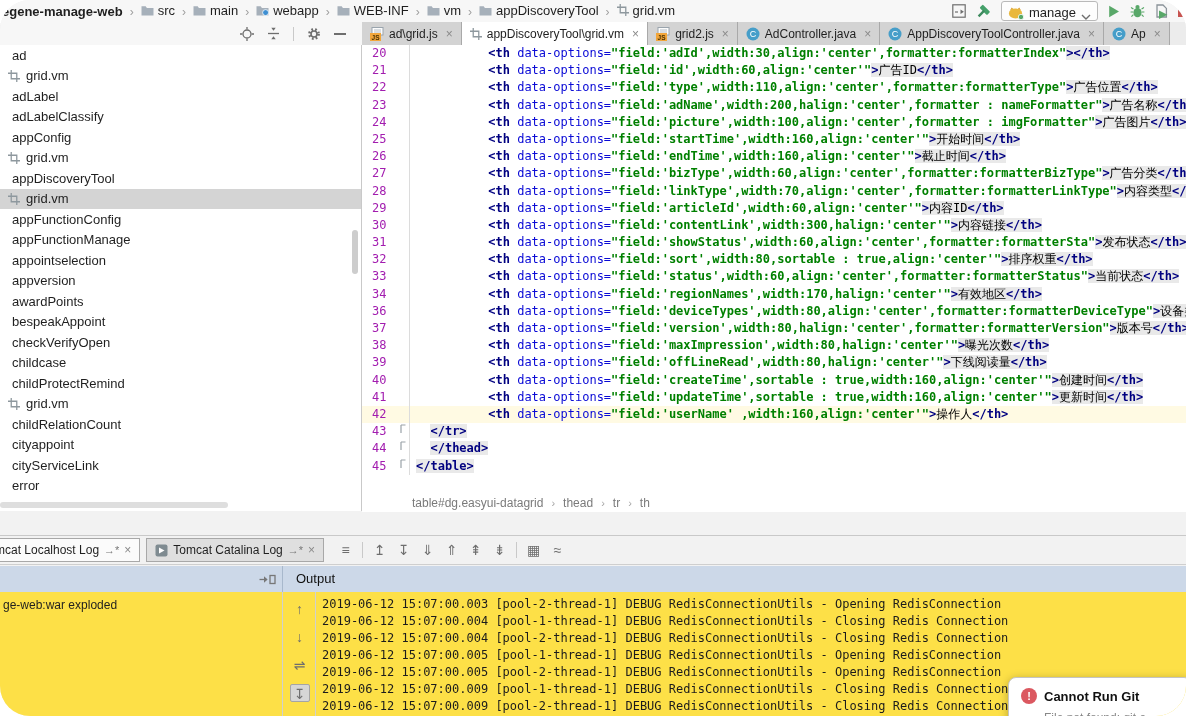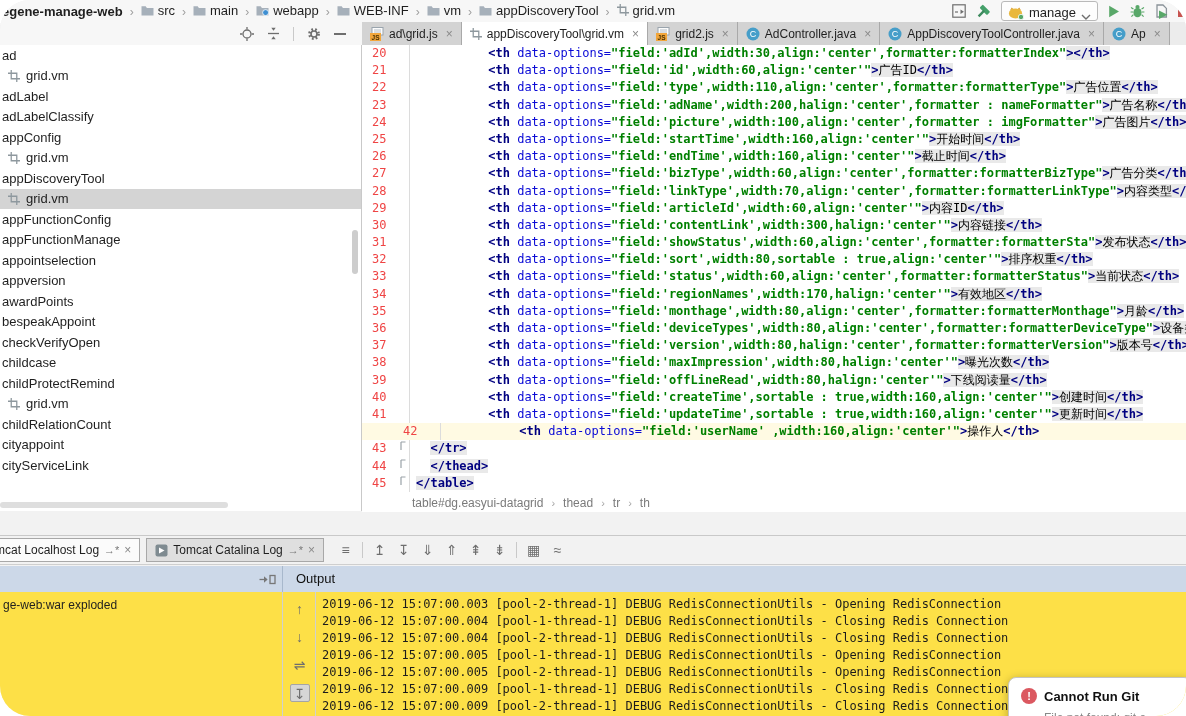--- a/index.html
+++ b/index.html
@@ -22,33 +22,33 @@
             align-items:center;justify-content:flex-end;gap:13px;padding-right:16px;box-sizing:border-box;}
   .ptb-sep{width:1px;height:14px;background:#c9c9c9;}
   .etabs{position:absolute;left:362px;top:0;right:0;height:23px;display:flex;overflow:hidden;background:#ececec;}
   .etab{display:inline-flex;align-items:center;height:23px;padding:0 8px;background:#d3d3d3;
         border-right:1px solid #a9a9a9;font-size:12px;gap:5px;white-space:nowrap;box-sizing:border-box;}
   .etab.active{background:#ffffff;}
   .etab .x{color:#8a8a8a;font-size:12px;margin-left:3px;}
   
   .tree{position:absolute;left:0;top:45px;width:362px;height:466px;background:#fff;border-right:1px solid #c9c9c9;
         box-sizing:border-box;overflow:hidden;}
-  .trow{height:20.5px;display:flex;align-items:center;padding-left:2px;white-space:nowrap;font-size:13px;}
+  .trow{height:20.5px;display:flex;align-items:center;padding-left:12px;white-space:nowrap;font-size:13px;}
   .trow.vm{padding-left:8px;gap:6px;}
   .trow.sel{background:#d4d4d4;}
   .vscroll{position:absolute;right:3px;top:185px;width:6px;height:44px;background:#cdcdcd;border-radius:3px;}
   .hscroll{position:absolute;left:0;bottom:3px;width:228px;height:6px;background:#dedede;border-radius:3px;}
   
   .editor{position:absolute;left:362px;top:45px;right:0;height:448px;background:#fff;overflow:hidden;}
   .eline{display:flex;height:17.2px;line-height:17.2px;white-space:pre;
          font-family:"DejaVu Sans Mono","Liberation Mono",monospace;font-size:12px;}
-  .eline .num{width:24px;padding-left:10px;color:#ef4444;flex:none;font-size:12px;}
+  .eline .num{width:24px;padding-left:10px;color:#a21caf;flex:none;font-size:12px;}
   .eline .fold{width:13px;flex:none;border-right:1px solid #dcdcdc;color:#9aa2a8;font-size:10px;text-align:center;}
   .eline .code{padding-left:6px;}
-  .eline.caret{background:#fffae3;padding-left:31px;}
+  .eline.caret{background:#fffae3;}
   .t{color:#000080;font-weight:bold;}
   .a{color:#0a0ad6;}
   .s{color:#008000;font-weight:bold;}
   .x{color:#000;}
   .frag{background:#e9e9e9;}
   .eline.caret .frag{background:transparent;}
   .ecrumb{position:absolute;left:362px;top:493px;right:0;height:19px;background:#fff;display:flex;
           align-items:center;padding-left:50px;font-size:12px;color:#7a7a7a;gap:8px;}
   .ecrumb .sep{color:#a5a5a5;font-size:11px;}
   
@@ -389,39 +389,41 @@
       </div>
       <div class="trow">
         <span>childRelationCount</span>
       </div>
       <div class="trow">
         <span>cityappoint</span>
       </div>
       <div class="trow">
         <span>cityServiceLink</span>
       </div>
+      <div class="trow">
+        <span>error</span>
+      </div>
     </div>
 
   <div class="editor" id="editor">
       <div class="eline"><span class="num">20</span><span class="fold"></span><span class="code">          <span class="t">&lt;th</span> <span class="a">data-options=</span><span class="s">"field:'adId',width:30,align:'center',formatter:formatterIndex"</span><span class="frag"><span class="t">&gt;</span><span class="x"></span><span class="t">&lt;/th&gt;</span></span></span></div>
       <div class="eline"><span class="num">21</span><span class="fold"></span><span class="code">          <span class="t">&lt;th</span> <span class="a">data-options=</span><span class="s">"field:'id',width:60,align:'center'"</span><span class="frag"><span class="t">&gt;</span><span class="x">广告ID</span><span class="t">&lt;/th&gt;</span></span></span></div>
       <div class="eline"><span class="num">22</span><span class="fold"></span><span class="code">          <span class="t">&lt;th</span> <span class="a">data-options=</span><span class="s">"field:'type',width:110,align:'center',formatter:formatterType"</span><span class="frag"><span class="t">&gt;</span><span class="x">广告位置</span><span class="t">&lt;/th&gt;</span></span></span></div>
       <div class="eline"><span class="num">23</span><span class="fold"></span><span class="code">          <span class="t">&lt;th</span> <span class="a">data-options=</span><span class="s">"field:'adName',width:200,halign:'center',formatter : nameFormatter"</span><span class="frag"><span class="t">&gt;</span><span class="x">广告名称</span><span class="t">&lt;/th&gt;</span></span></span></div>
       <div class="eline"><span class="num">24</span><span class="fold"></span><span class="code">          <span class="t">&lt;th</span> <span class="a">data-options=</span><span class="s">"field:'picture',width:100,align:'center',formatter : imgFormatter"</span><span class="frag"><span class="t">&gt;</span><span class="x">广告图片</span><span class="t">&lt;/th&gt;</span></span></span></div>
       <div class="eline"><span class="num">25</span><span class="fold"></span><span class="code">          <span class="t">&lt;th</span> <span class="a">data-options=</span><span class="s">"field:'startTime',width:160,align:'center'"</span><span class="frag"><span class="t">&gt;</span><span class="x">开始时间</span><span class="t">&lt;/th&gt;</span></span></span></div>
       <div class="eline"><span class="num">26</span><span class="fold"></span><span class="code">          <span class="t">&lt;th</span> <span class="a">data-options=</span><span class="s">"field:'endTime',width:160,align:'center'"</span><span class="frag"><span class="t">&gt;</span><span class="x">截止时间</span><span class="t">&lt;/th&gt;</span></span></span></div>
       <div class="eline"><span class="num">27</span><span class="fold"></span><span class="code">          <span class="t">&lt;th</span> <span class="a">data-options=</span><span class="s">"field:'bizType',width:60,align:'center',formatter:formatterBizType"</span><span class="frag"><span class="t">&gt;</span><span class="x">广告分类</span><span class="t">&lt;/th&gt;</span></span></span></div>
       <div class="eline"><span class="num">28</span><span class="fold"></span><span class="code">          <span class="t">&lt;th</span> <span class="a">data-options=</span><span class="s">"field:'linkType',width:70,align:'center',formatter:formatterLinkType"</span><span class="frag"><span class="t">&gt;</span><span class="x">内容类型</span><span class="t">&lt;/th&gt;</span></span></span></div>
       <div class="eline"><span class="num">29</span><span class="fold"></span><span class="code">          <span class="t">&lt;th</span> <span class="a">data-options=</span><span class="s">"field:'articleId',width:60,align:'center'"</span><span class="frag"><span class="t">&gt;</span><span class="x">内容ID</span><span class="t">&lt;/th&gt;</span></span></span></div>
       <div class="eline"><span class="num">30</span><span class="fold"></span><span class="code">          <span class="t">&lt;th</span> <span class="a">data-options=</span><span class="s">"field:'contentLink',width:300,halign:'center'"</span><span class="frag"><span class="t">&gt;</span><span class="x">内容链接</span><span class="t">&lt;/th&gt;</span></span></span></div>
       <div class="eline"><span class="num">31</span><span class="fold"></span><span class="code">          <span class="t">&lt;th</span> <span class="a">data-options=</span><span class="s">"field:'showStatus',width:60,align:'center',formatter:formatterSta"</span><span class="frag"><span class="t">&gt;</span><span class="x">发布状态</span><span class="t">&lt;/th&gt;</span></span></span></div>
       <div class="eline"><span class="num">32</span><span class="fold"></span><span class="code">          <span class="t">&lt;th</span> <span class="a">data-options=</span><span class="s">"field:'sort',width:80,sortable : true,align:'center'"</span><span class="frag"><span class="t">&gt;</span><span class="x">排序权重</span><span class="t">&lt;/th&gt;</span></span></span></div>
       <div class="eline"><span class="num">33</span><span class="fold"></span><span class="code">          <span class="t">&lt;th</span> <span class="a">data-options=</span><span class="s">"field:'status',width:60,align:'center',formatter:formatterStatus"</span><span class="frag"><span class="t">&gt;</span><span class="x">当前状态</span><span class="t">&lt;/th&gt;</span></span></span></div>
       <div class="eline"><span class="num">34</span><span class="fold"></span><span class="code">          <span class="t">&lt;th</span> <span class="a">data-options=</span><span class="s">"field:'regionNames',width:170,halign:'center'"</span><span class="frag"><span class="t">&gt;</span><span class="x">有效地区</span><span class="t">&lt;/th&gt;</span></span></span></div>
-      <div class="eline"><span class="num">35</span><span class="fold"></span><span class="code">          <span class="t">&lt;th</span> <span class="a">data-options=</span><span class="s">"field:'monthage',width:80,align:'center',formatter:formatterMonthage"</span><span class="frag"><span class="t">&gt;</span><span class="x">月龄</span><span class="t">&lt;/th&gt;</span></span></span></div>
       <div class="eline"><span class="num">36</span><span class="fold"></span><span class="code">          <span class="t">&lt;th</span> <span class="a">data-options=</span><span class="s">"field:'deviceTypes',width:80,align:'center',formatter:formatterDeviceType"</span><span class="frag"><span class="t">&gt;</span><span class="x">设备类型</span></span></span></div>
       <div class="eline"><span class="num">37</span><span class="fold"></span><span class="code">          <span class="t">&lt;th</span> <span class="a">data-options=</span><span class="s">"field:'version',width:80,halign:'center',formatter:formatterVersion"</span><span class="frag"><span class="t">&gt;</span><span class="x">版本号</span><span class="t">&lt;/th&gt;</span></span></span></div>
       <div class="eline"><span class="num">38</span><span class="fold"></span><span class="code">          <span class="t">&lt;th</span> <span class="a">data-options=</span><span class="s">"field:'maxImpression',width:80,halign:'center'"</span><span class="frag"><span class="t">&gt;</span><span class="x">曝光次数</span><span class="t">&lt;/th&gt;</span></span></span></div>
       <div class="eline"><span class="num">39</span><span class="fold"></span><span class="code">          <span class="t">&lt;th</span> <span class="a">data-options=</span><span class="s">"field:'offLineRead',width:80,halign:'center'"</span><span class="frag"><span class="t">&gt;</span><span class="x">下线阅读量</span><span class="t">&lt;/th&gt;</span></span></span></div>
       <div class="eline"><span class="num">40</span><span class="fold"></span><span class="code">          <span class="t">&lt;th</span> <span class="a">data-options=</span><span class="s">"field:'createTime',sortable : true,width:160,align:'center'"</span><span class="frag"><span class="t">&gt;</span><span class="x">创建时间</span><span class="t">&lt;/th&gt;</span></span></span></div>
       <div class="eline"><span class="num">41</span><span class="fold"></span><span class="code">          <span class="t">&lt;th</span> <span class="a">data-options=</span><span class="s">"field:'updateTime',sortable : true,width:160,align:'center'"</span><span class="frag"><span class="t">&gt;</span><span class="x">更新时间</span><span class="t">&lt;/th&gt;</span></span></span></div>
       <div class="eline caret"><span class="num">42</span><span class="fold"></span><span class="code">          <span class="t">&lt;th</span> <span class="a">data-options=</span><span class="s">"field:'userName' ,width:160,align:'center'"</span><span class="frag"><span class="t">&gt;</span><span class="x">操作人</span><span class="t">&lt;/th&gt;</span></span></span></div>
       <div class="eline"><span class="num">43</span><span class="fold"><svg width="8" height="11" viewBox="0 0 8 11">
             <path d="M2 1 V9 M2 1 H6.5" stroke="#9aa2a8" stroke-width="1.2" fill="none"></path>
           </svg></span><span class="code">  <span class="frag"><span class="t">&lt;/tr&gt;</span></span></span></div>

